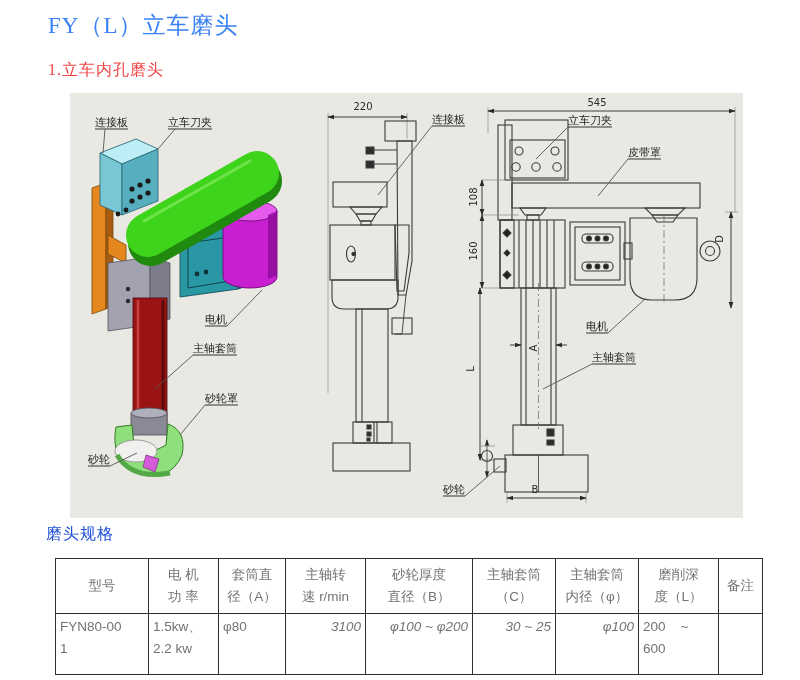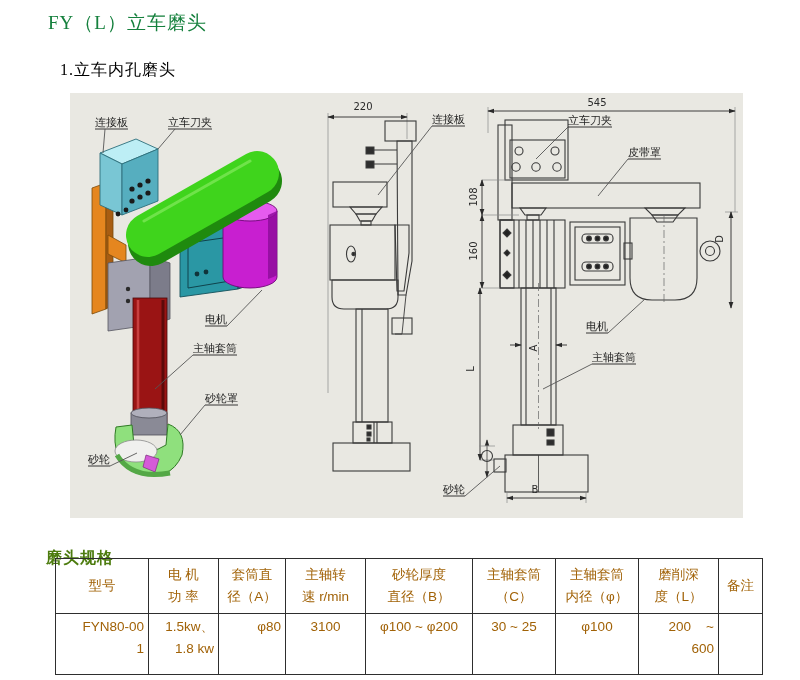--- a/index.html
+++ b/index.html
@@ -4,49 +4,49 @@
 <style>
   html,body{margin:0;padding:0;}
   body{
     width:800px;height:680px;position:relative;background:#ffffff;
     font-family:"Liberation Sans","DejaVu Sans",sans-serif;color:#1c1c1c;
     overflow:hidden;
   }
   .doc-title{
     position:absolute;left:48px;top:10px;
     font-family:"Liberation Serif","DejaVu Serif",serif;
-    font-size:19px;font-weight:500;letter-spacing:1px;color:#15803d;
+    font-size:23px;font-weight:500;letter-spacing:1px;color:#3b82f6;
   }
   .doc-subtitle{
-    position:absolute;left:60px;top:60px;
+    position:absolute;left:48px;top:60px;
     font-family:"Liberation Serif","DejaVu Serif",serif;
-    font-size:16px;color:#000000;letter-spacing:1px;
+    font-size:16px;color:#ef4444;letter-spacing:1px;
   }
   .diagram-panel{
     position:absolute;left:70px;top:93px;width:673px;height:425px;
     background:#e9e8e2;
   }
   .spec-heading{
-    position:absolute;left:46px;top:548px;
-    font-size:16px;font-weight:bold;color:#4d7c0f;letter-spacing:1px;
+    position:absolute;left:46px;top:524px;
+    font-size:16px;font-weight:normal;color:#1d4ed8;letter-spacing:1px;
   }
   table.spec{
     position:absolute;left:55px;top:558px;width:707px;
     border-collapse:collapse;table-layout:fixed;
-    font-size:13.5px;color:#a16207;
+    font-size:13.5px;color:#737373;
   }
   table.spec th, table.spec td{
     border:1.5px solid #2e2e2e;
     white-space:pre-wrap;line-height:1.65;
     padding:2px 4px;overflow:hidden;
   }
   table.spec th{font-weight:normal;text-align:center;vertical-align:middle;height:50px;}
   table.spec td{vertical-align:top;height:56px;}
-  td.al{text-align:right;padding-left:7px;}
-  td.ac{text-align:center;}
+  td.al{text-align:left;padding-left:7px;}
+  td.ac{text-align:right;font-style:italic;}
   svg text{font-family:"DejaVu Sans","Liberation Sans",sans-serif;}
   .lbl{font-size:11px;fill:#1f1f1f;}
   .dim{font-size:10px;fill:#2a2a2a;}
 </style>
 </head>
 <body>
 
 <div class="doc-title">FY（L）立车磨头</div>
 <div class="doc-subtitle">1.立车内孔磨头</div>
 
@@ -383,21 +383,21 @@
       <th>磨削深
 度（L）</th>
       <th>备注</th>
     </tr>
   </thead>
   <tbody>
     <tr>
       <td class="al">FYN80-00
 1</td>
       <td class="al">1.5kw、
-1.8 kw</td>
+2.2 kw</td>
       <td class="al">φ80</td>
       <td class="ac">3100</td>
       <td class="ac">φ100 ~ φ200</td>
       <td class="ac">30 ~ 25</td>
       <td class="ac">φ100</td>
       <td class="al">200    ~
 600</td>
       <td class="ac"></td>
     </tr>
   </tbody>

